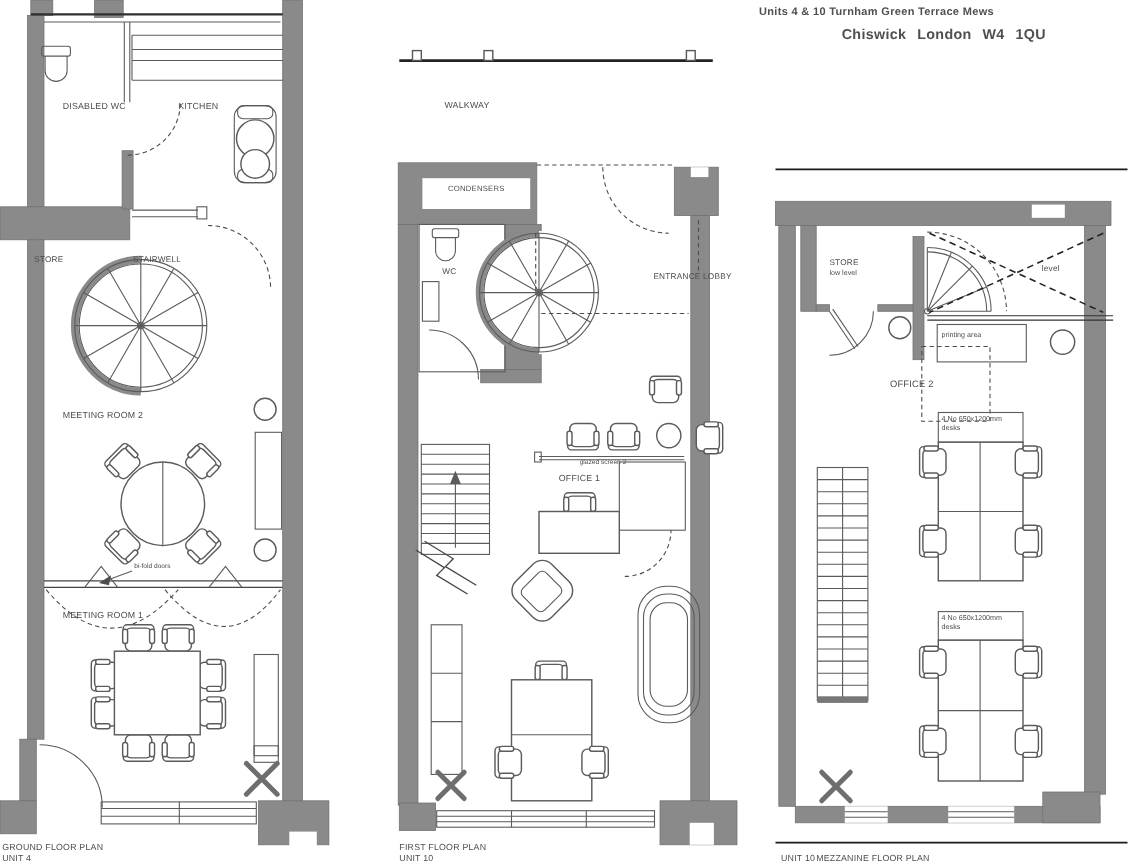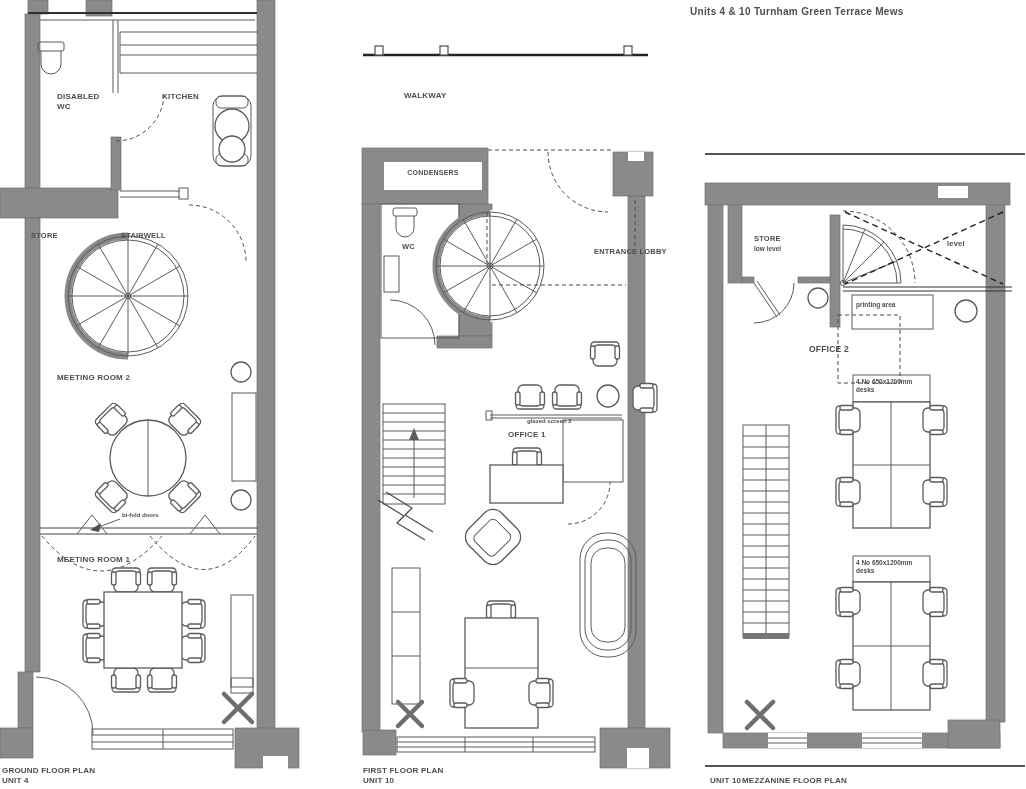--- a/index.html
+++ b/index.html
@@ -1,18 +1,18 @@
 <!DOCTYPE html>
 <html><head>
 <meta charset="utf-8">
 <style>
   html,body{margin:0;padding:0;background:#fff;}
   #stage{position:relative;width:1026px;height:789px;background:#fff;overflow:hidden;
          font-family:"Liberation Sans",sans-serif;}
-  .lbl{position:absolute;font-weight:bold;color:#4d4d4d;font-size:8px;line-height:1.25;
+  .lbl{position:absolute;font-weight:normal;color:#4d4d4d;font-size:8px;line-height:1.25;
        letter-spacing:.2px;white-space:nowrap;z-index:5;}
   .wrap{white-space:normal;}
   .s75{font-size:7.5px;}
   .s65{font-size:6.5px;letter-spacing:0;}
   .s6{font-size:6px;letter-spacing:0;}
   .s85{font-size:8.5px;}
   .ctr{text-align:center;}
   .title1{position:absolute;left:690px;top:6px;width:336px;text-align:left;
           font-weight:bold;font-size:10px;color:#4f4f4f;letter-spacing:.3px;z-index:5;}
   .title2{position:absolute;left:690px;top:23px;width:336px;text-align:center;
@@ -310,20 +310,21 @@
       <g>
         <rect x="768" y="733" width="39" height="15" class="wn" stroke="#5b5b5b" stroke-width="1"></rect>
         <path d="M768,738 h39 M768,743 h39" class="tn"></path>
         <rect x="862" y="733" width="60" height="15" class="wn" stroke="#5b5b5b" stroke-width="1"></rect>
         <path d="M862,738 h60 M862,743 h60" class="tn"></path>
       </g>
     </g>
   </svg>
 
   <div class="title1">Units 4 &amp; 10 Turnham Green Terrace Mews</div>
+  <div class="title2">Chiswick London W4 1QU</div>
 
   <div class="lbl wrap" style="left:57px;top:92px;width:58px;">DISABLED WC</div>
   <div class="lbl" style="left:162px;top:92px;">KITCHEN</div>
   <div class="lbl s75" style="left:31px;top:231px;">STORE</div>
   <div class="lbl s75" style="left:121px;top:231px;">STAIRWELL</div>
   <div class="lbl" style="left:57px;top:373px;">MEETING ROOM 2</div>
   <div class="lbl s6" style="left:122px;top:512px;">bi-fold doors</div>
   <div class="lbl" style="left:57px;top:555px;">MEETING ROOM 1</div>
   <div class="lbl" style="left:2px;top:766px;">GROUND FLOOR PLAN</div>
   <div class="lbl" style="left:2px;top:776px;">UNIT 4</div>

